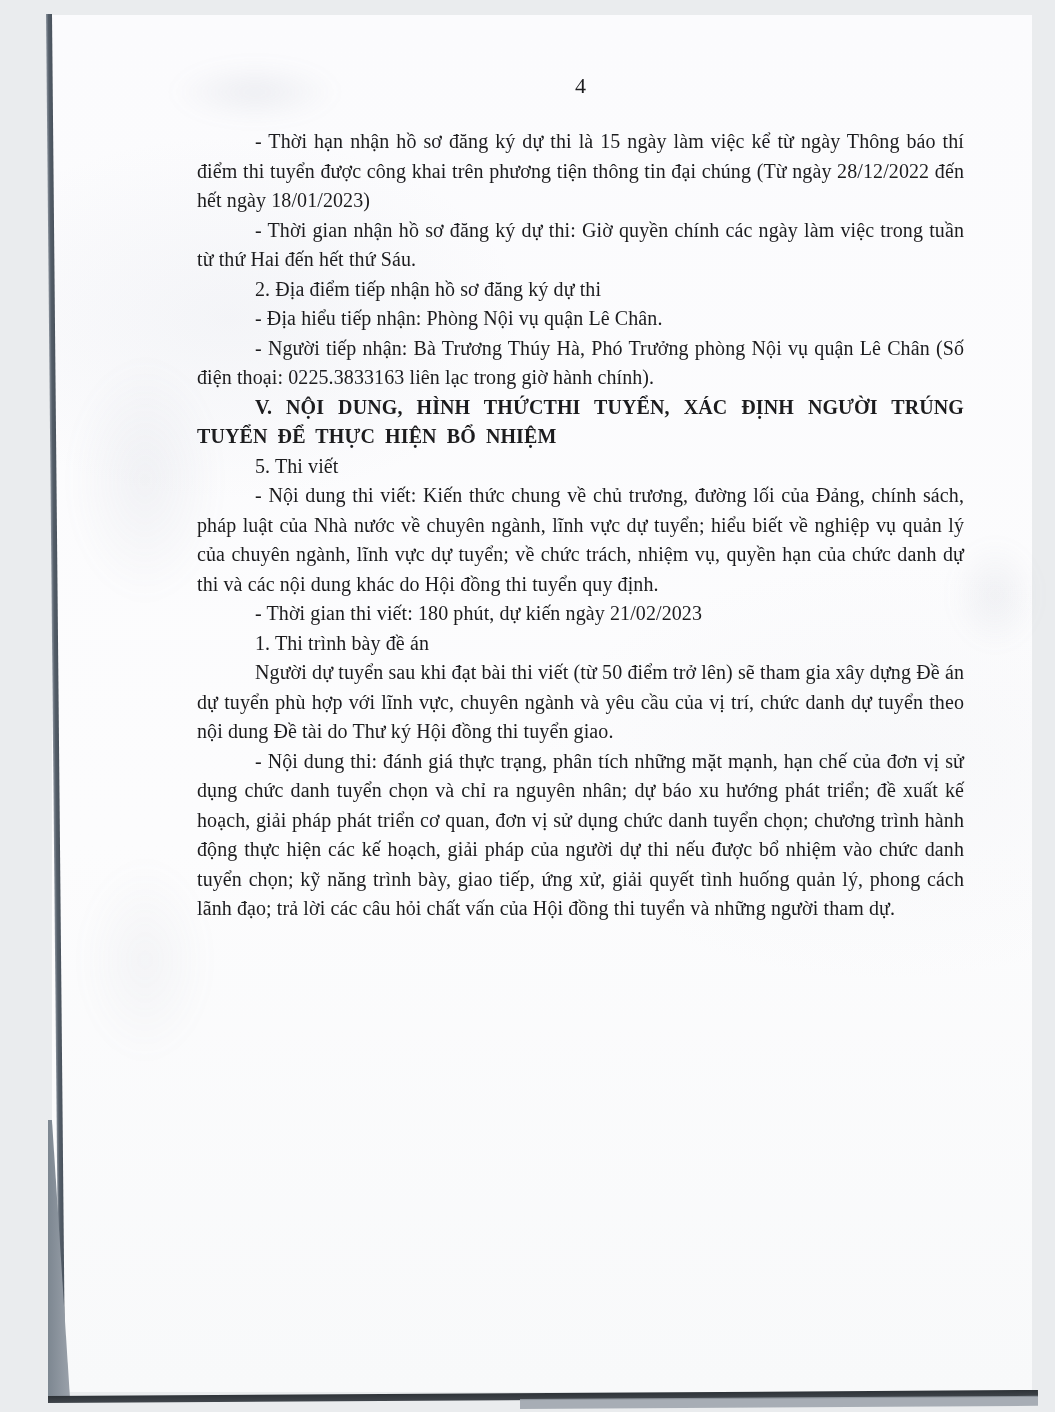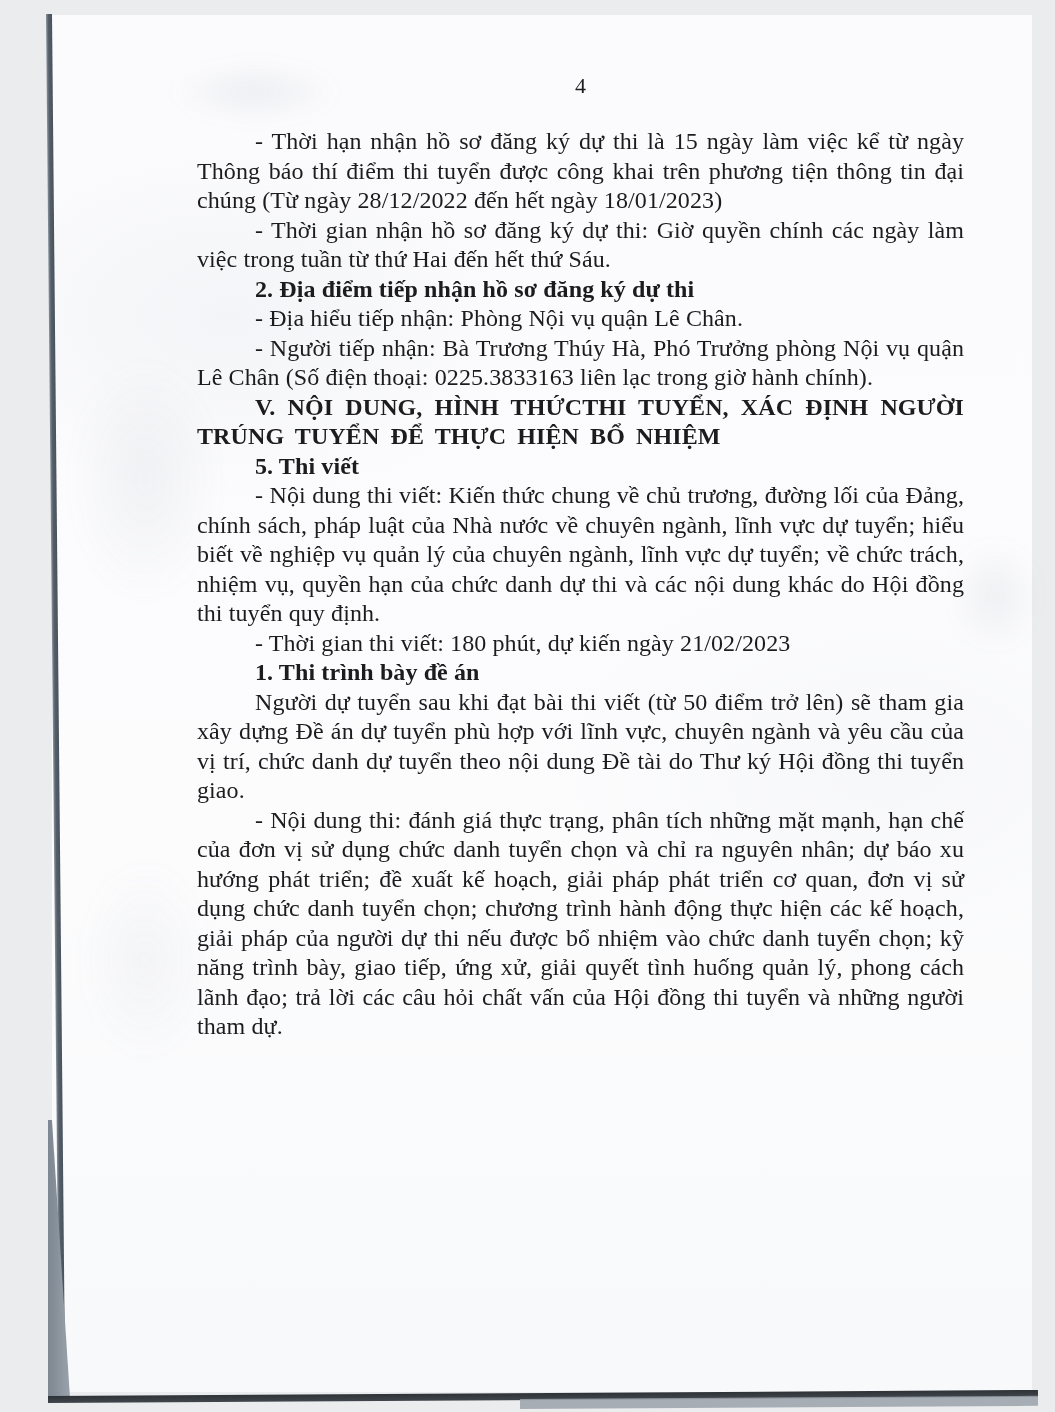--- a/index.html
+++ b/index.html
@@ -68,27 +68,27 @@
   .smudge-d { left: 80px;  top: 860px; width: 130px; height: 200px; background: radial-gradient(ellipse at center, rgba(120,128,150,0.06), rgba(0,0,0,0) 72%); }
 
   
   .page-number {
     text-align: center;
     font-size: 22px;
     line-height: 29px;
     margin-bottom: 27px;
   }
   .para {
-    font-size: 24px;
+    font-size: 20px;
     line-height: 29.5px;
     text-align: justify;
     text-indent: 58px;
     letter-spacing: 0.1px;
   }
-  .bold { font-weight: bold; }
+  .bold { font-weight: normal; }
   .heading-major { font-weight: bold; word-spacing: 5px; }
 </style>
 </head>
 <body>
 
 <div class="scene">
 
   <div class="paper">
     <div class="page-number">4</div>
 

